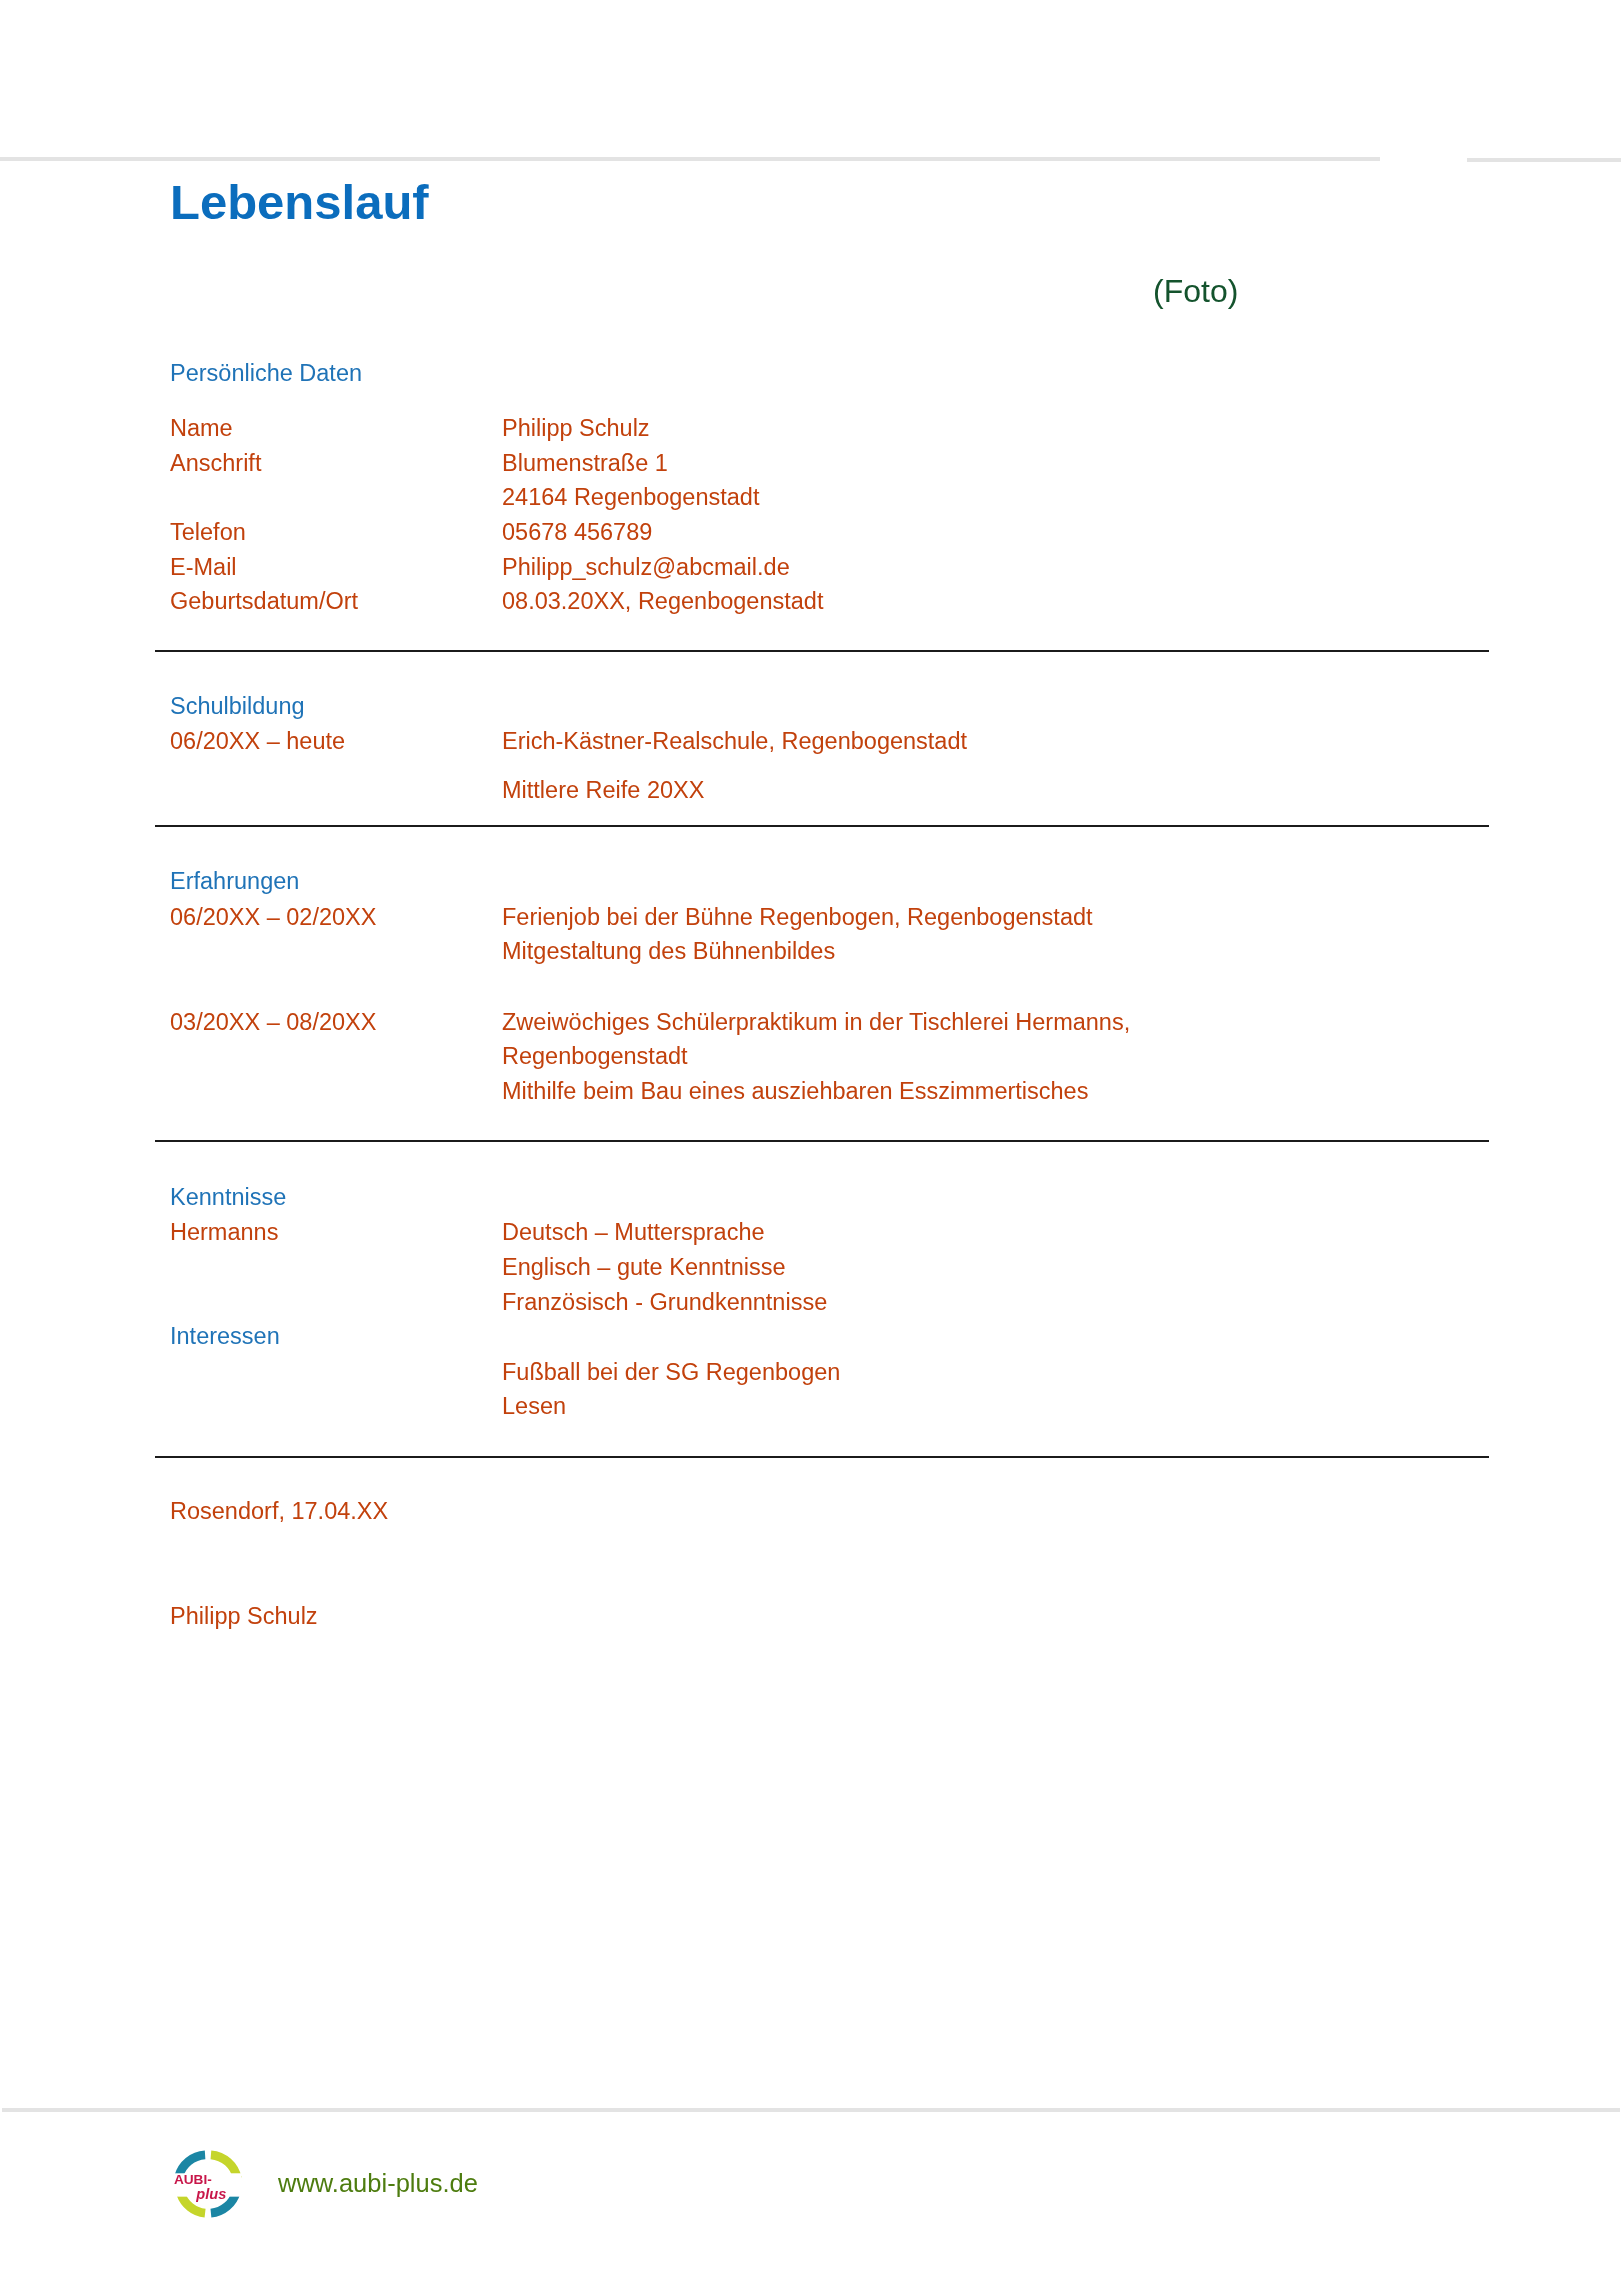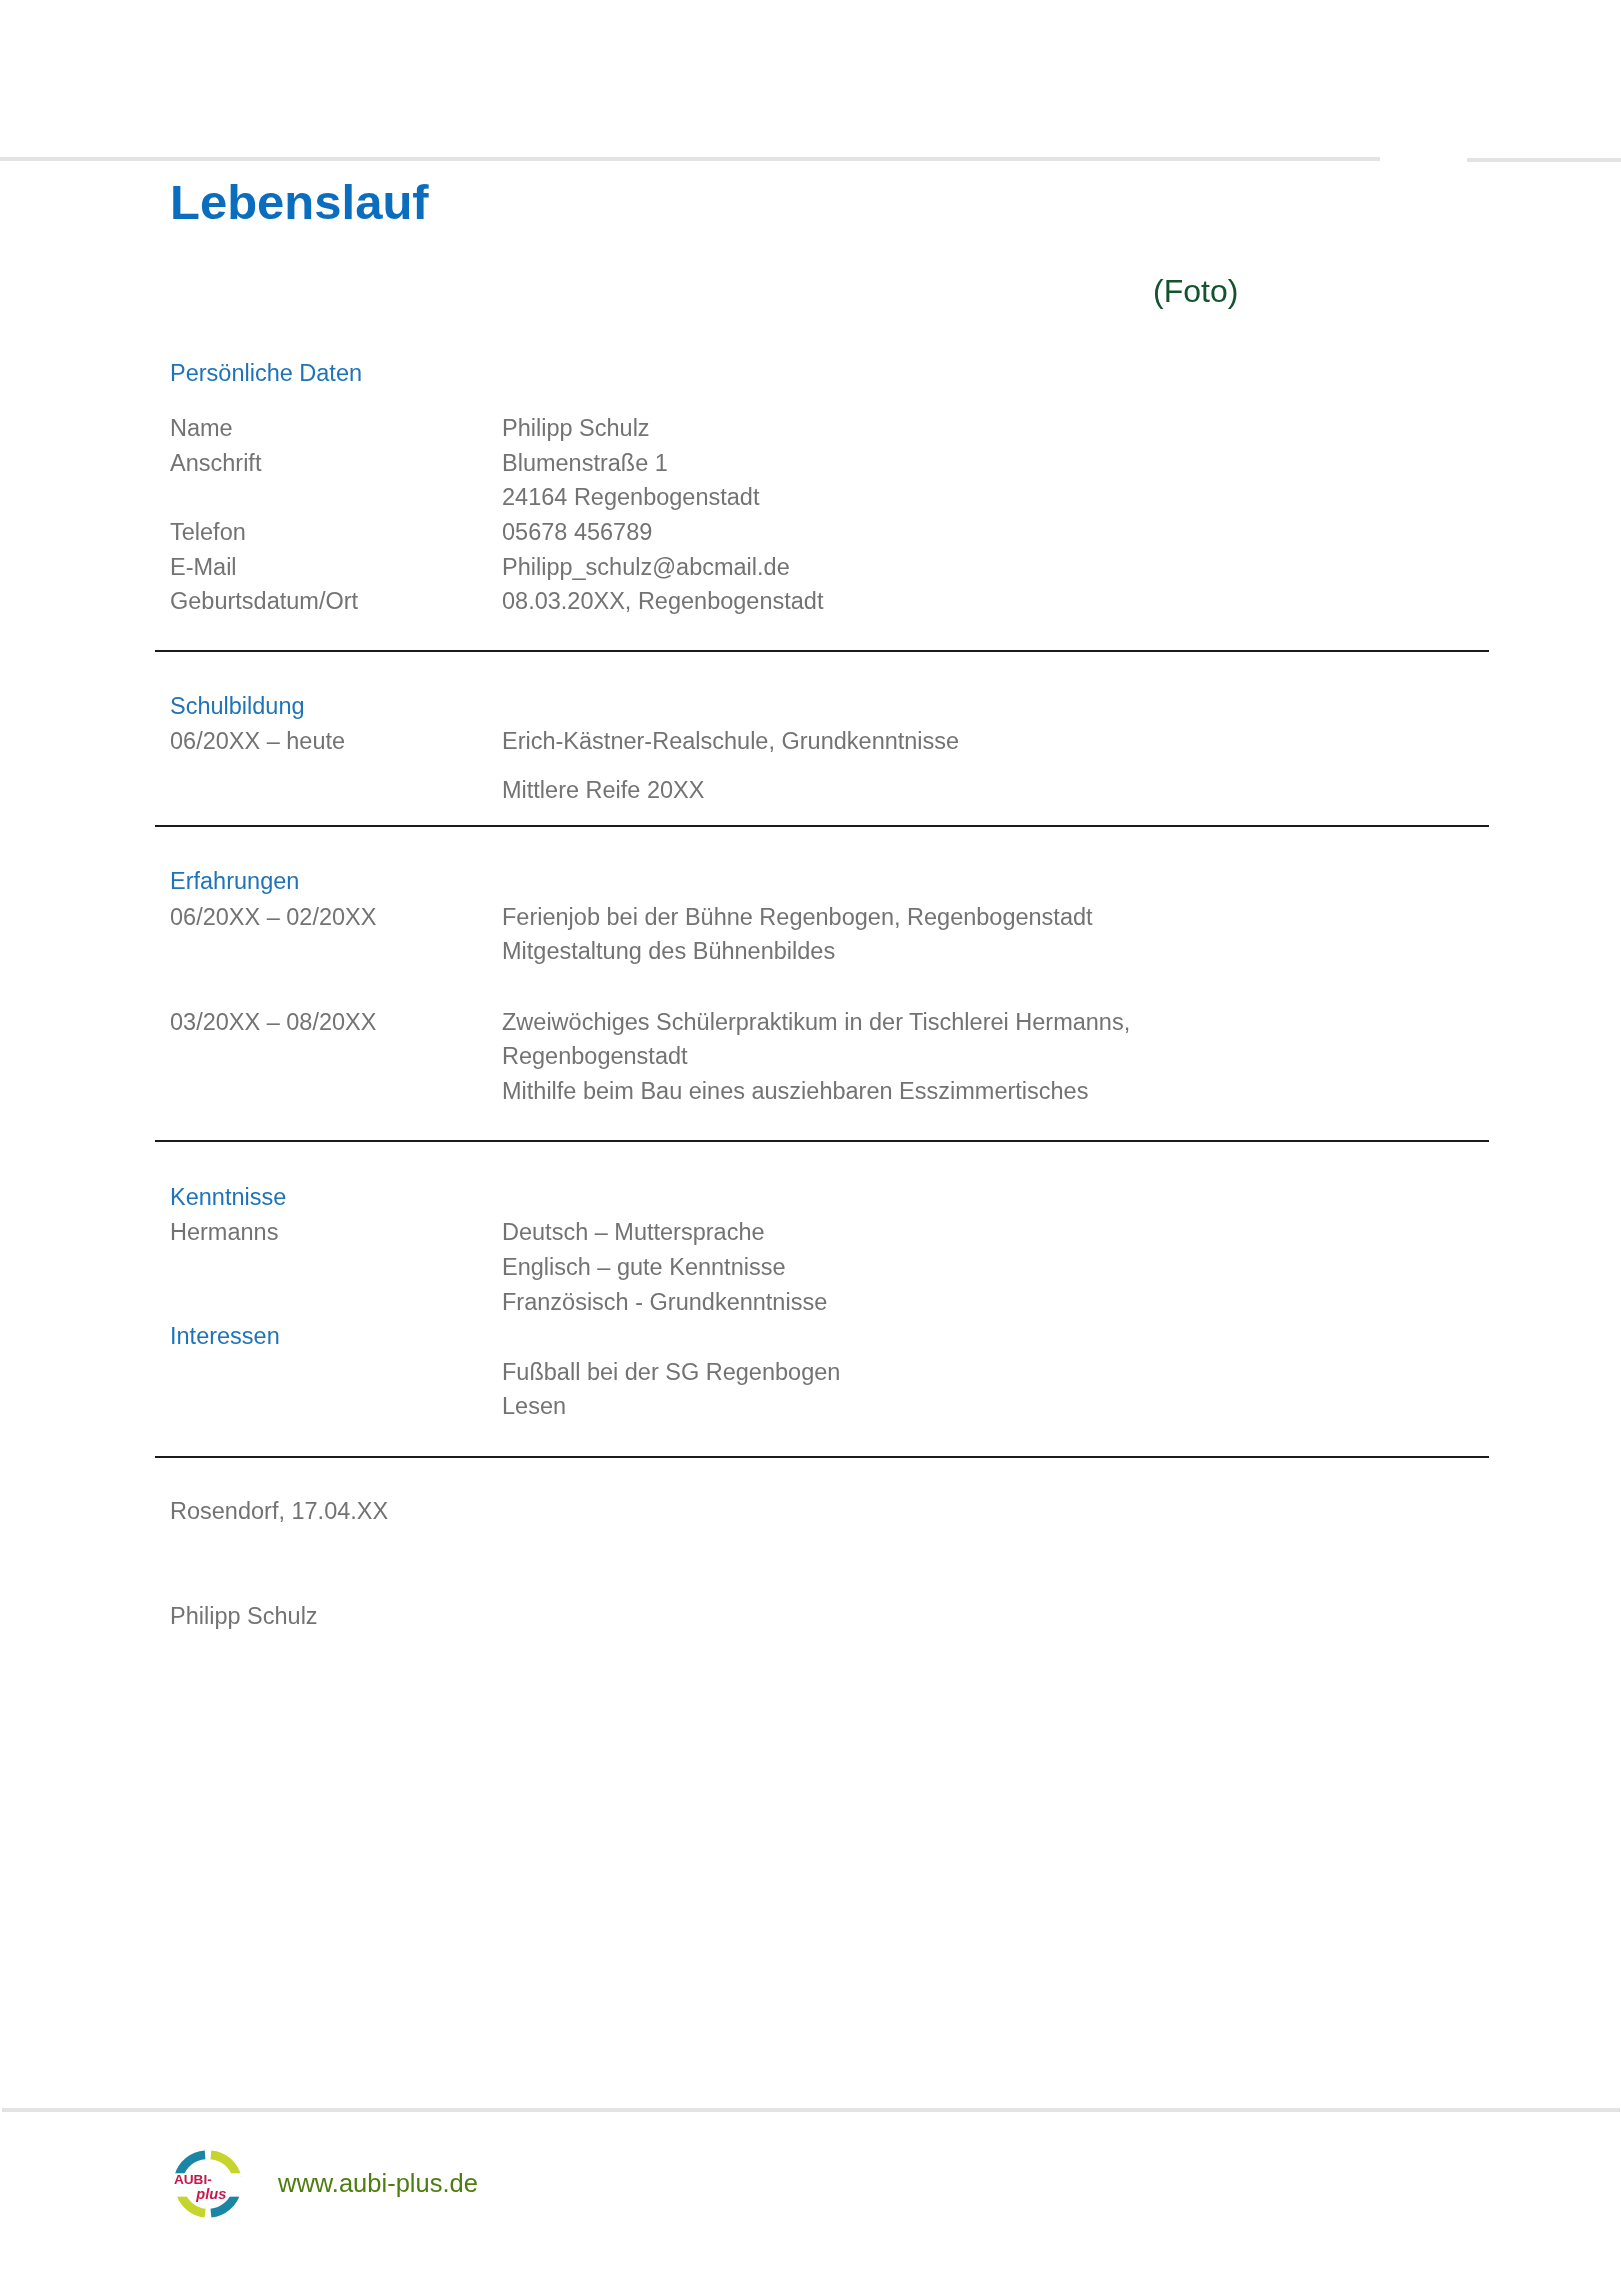--- a/index.html
+++ b/index.html
@@ -3,21 +3,21 @@
 <meta charset="utf-8">
 <style>
   html, body { margin: 0; padding: 0; background: #ffffff; }
   body { width: 1621px; height: 2293px; position: relative; overflow: hidden;
          font-family: "Liberation Sans", "DejaVu Sans", sans-serif; color: #111; }
   .gray-rule { position: absolute; height: 3.9px; background: #e3e3e3; }
   .title { position: absolute; left: 170px; top: 173px; font-size: 49px; font-weight: bold;
            color: #0b6dbd; letter-spacing: 0px; line-height: 59px; white-space: nowrap; }
   .foto { position: absolute; left: 1153px; top: 272px; font-size: 32px; font-weight: normal;
           color: #14532d; line-height: 39px; white-space: nowrap; }
-  .line { position: absolute; font-size: 23.5px; line-height: 35px; white-space: nowrap; color: #737373; }
+  .line { position: absolute; font-size: 23.5px; line-height: 35px; white-space: nowrap; color: #c2410c; }
   .label { left: 170px; }
   .value { left: 502px; }
   .section { color: #1f73b7; }
   .divider { position: absolute; left: 155px; width: 1334px; height: 2px; background: #1b1b1b; }
   .logo { position: absolute; left: 171px; top: 2147px; width: 74px; height: 74px; }
   .footer-url { position: absolute; left: 278px; top: 2167px; font-size: 25.5px; line-height: 33px; color: #4d7c0f; white-space: nowrap; }
 </style>
 </head>
 <body>
 
@@ -42,21 +42,21 @@
 <div class="line label" style="top:550px;">E-Mail</div>
 <div class="line value" style="top:550px;">Philipp_schulz@abcmail.de</div>
 
 <div class="line label" style="top:584px;">Geburtsdatum/Ort</div>
 <div class="line value" style="top:584px;">08.03.20XX, Regenbogenstadt</div>
 
 <div class="divider" style="top:650px;"></div>
 
 <div class="line label section" style="top:689px;">Schulbildung</div>
 <div class="line label" style="top:724px;">06/20XX – heute</div>
-<div class="line value" style="top:724px;">Erich-Kästner-Realschule, Grundkenntnisse</div>
+<div class="line value" style="top:724px;">Erich-Kästner-Realschule, Regenbogenstadt</div>
 <div class="line value" style="top:741px;margin-top:32px;">Mittlere Reife 20XX</div>
 
 <div class="divider" style="top:825px;"></div>
 
 <div class="line label section" style="top:864px;">Erfahrungen</div>
 <div class="line label" style="top:900px;">06/20XX – 02/20XX</div>
 <div class="line value" style="top:900px;">Ferienjob bei der Bühne Regenbogen, Regenbogenstadt</div>
 <div class="line value" style="top:934px;">Mitgestaltung des Bühnenbildes</div>
 
 <div class="line label" style="top:1005px;">03/20XX – 08/20XX</div>

